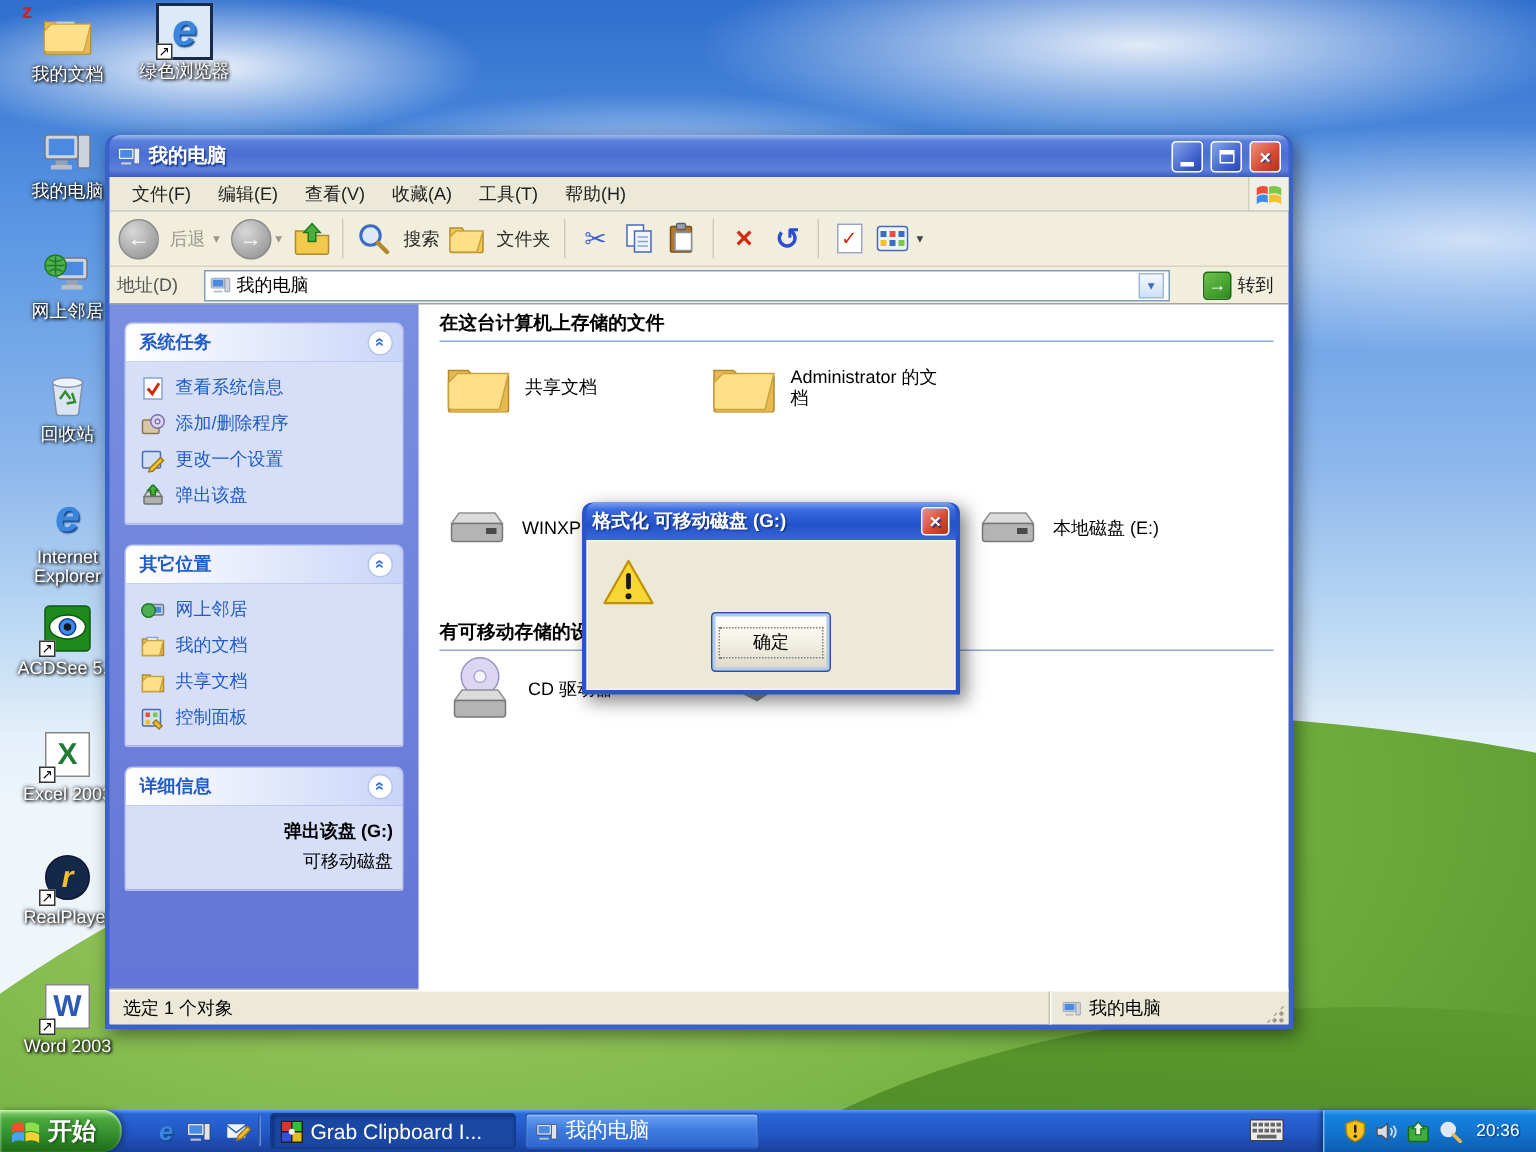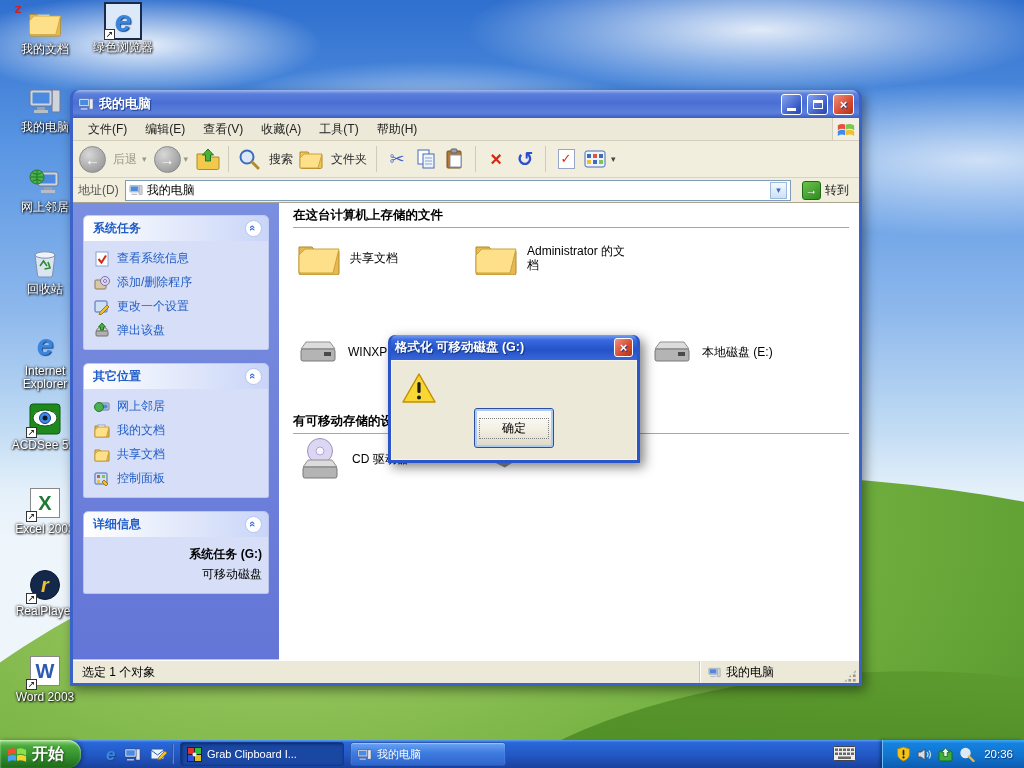--- a/index.html
+++ b/index.html
@@ -70,21 +70,21 @@
   .tsep { width:1px; height:26px; background:#d0cbb6; margin:0 4px; flex:none; }
   .tico { width:26px; height:26px; display:flex; align-items:center; justify-content:center;
     flex:none; cursor:pointer; border-radius:3px; }
   .tico.red { color:#d42a10; font-size:20px; font-weight:bold; }
   .tico.undo { color:#2b4fd0; font-size:20px; font-weight:bold; }
   .tico.cut { color:#3a5fd0; font-size:18px; }
   .checkdoc { width:17px; height:20px; background:#fff; border:1px solid #9aa4c4; color:#d42a10;
     font-weight:bold; font-size:13px; line-height:18px; text-align:center; }
 
   .addressbar { height:25px; flex:none; background:#f1eedd; display:flex; align-items:center;
-    gap:6px; padding:0 5px; border-bottom:1px solid #a8a490; color:#555; }
+    gap:17px; padding:0 5px; border-bottom:1px solid #a8a490; color:#555; }
   .addr-input { flex:1; height:21px; background:#fff; border:1px solid #7f9db9;
     display:flex; align-items:center; gap:4px; padding:0 3px; color:#000; }
   .addr-drop { margin-left:auto; width:17px; height:17px; flex:none; cursor:pointer;
     background:linear-gradient(180deg,#f4f9ff,#cfe0f5); border:1px solid #9db8dd;
     color:#3c6cc0; font-size:9px; display:flex; align-items:center; justify-content:center; }
   .go-btn { display:flex; align-items:center; gap:4px; padding:0 5px; color:#1a1a1a; cursor:pointer; }
   .go-sq { width:19px; height:19px; border-radius:3px; color:#fff; font-weight:bold;
     background:linear-gradient(145deg,#6cc24e,#2e8b1e); border:1px solid #1e6a12;
     display:flex; align-items:center; justify-content:center; }
 
@@ -148,21 +148,21 @@
   .start { position:absolute; left:0; top:0; height:28px; display:flex; align-items:center;
     gap:5px; padding:0 17px 0 7px; border-radius:0 13px 13px 0; cursor:pointer;
     background:linear-gradient(180deg,#8fd878 0%, #4aa83c 22%, #359230 55%, #1e6a18 100%);
     box-shadow:inset 0 1px 2px #cff2c0, 2px 0 4px rgba(0,0,0,.35);
     color:#fff; font-weight:bold; font-size:16px; text-shadow:1px 1px 2px #1c4c14; }
   .qlaunch { position:absolute; left:106px; top:0; height:28px; display:flex; gap:9px;
     align-items:center; padding-right:8px; }
   .qdiv { position:absolute; left:172px; top:4px; width:2px; height:20px;
     background:linear-gradient(90deg,#1a3c8c,#6aa0e8); }
   .taskbtn { position:absolute; top:2px; height:24px; border-radius:3px; display:flex;
-    align-items:center; gap:5px; padding:0 6px; color:#fff; font-size:11px; cursor:pointer;
+    align-items:center; gap:5px; padding:0 6px; color:#fff; font-size:14px; cursor:pointer;
     white-space:nowrap; overflow:hidden; }
   .taskbtn.pressed { left:180px; width:164px; background:#1a47a2;
     box-shadow:inset 1px 1px 3px #0c2a68; border:1px solid #123a8a; }
   .taskbtn.normal { left:350px; width:156px;
     background:linear-gradient(180deg,#6aa2f2 0%, #3e7ce0 45%, #2f66cc 100%);
     box-shadow:inset 0 1px 1px #9cc4f8; border:1px solid #2a5ab4; }
   .tray { position:absolute; right:0; top:0; height:28px; display:flex; align-items:center;
     gap:6px; padding:0 11px 0 13px;
     background:linear-gradient(180deg,#42a8f2 0%, #1582e0 12%, #1173cc 58%, #0d5cb0 100%);
     box-shadow:-2px 0 3px rgba(0,0,0,.35); border-left:1px solid #6ec0f8; color:#fff; }
@@ -524,21 +524,21 @@
 
       <div class="panel">
         <div class="panel-h">
           <span>详细信息</span>
           <span class="chev">
               <span>«</span>
             </span>
         </div>
         <div class="panel-b">
           <div>
-            <div class="detail-name">系统任务 (G:)</div>
+            <div class="detail-name">弹出该盘 (G:)</div>
             <div class="detail-sub">可移动磁盘</div>
           </div>
         </div>
       </div>
     </div>
 
     <div class="main">
       <div class="sec-h" style="top:4px">在这台计算机上存储的文件</div>
 
       <div class="tile" style="left:18px;top:38px">

